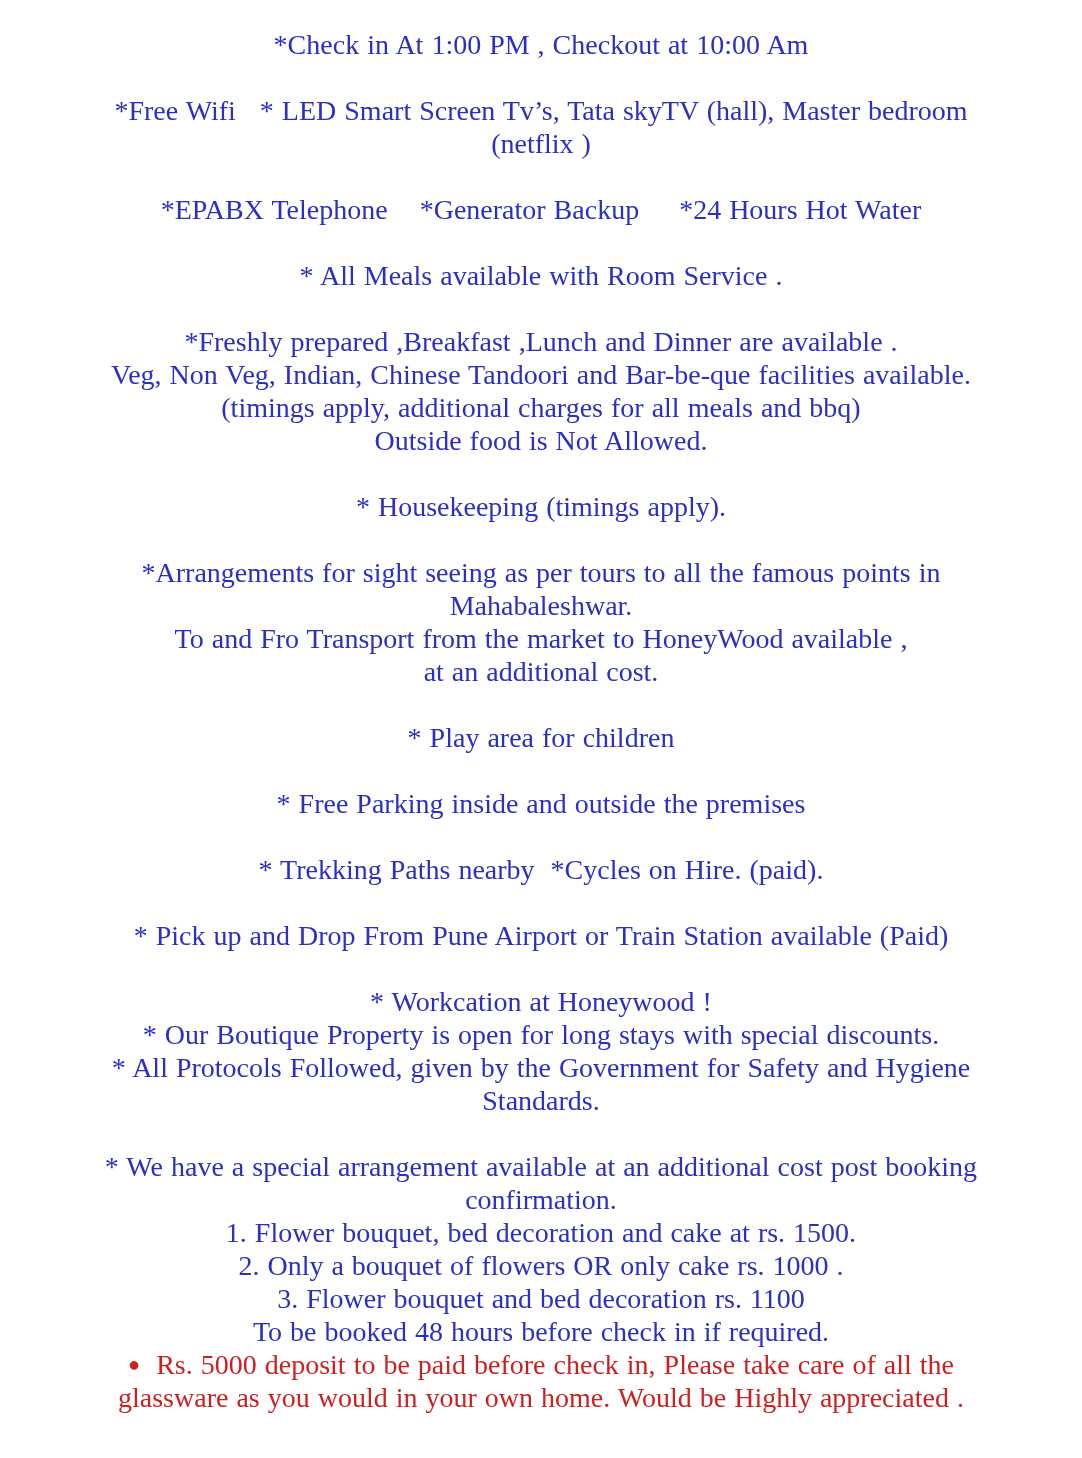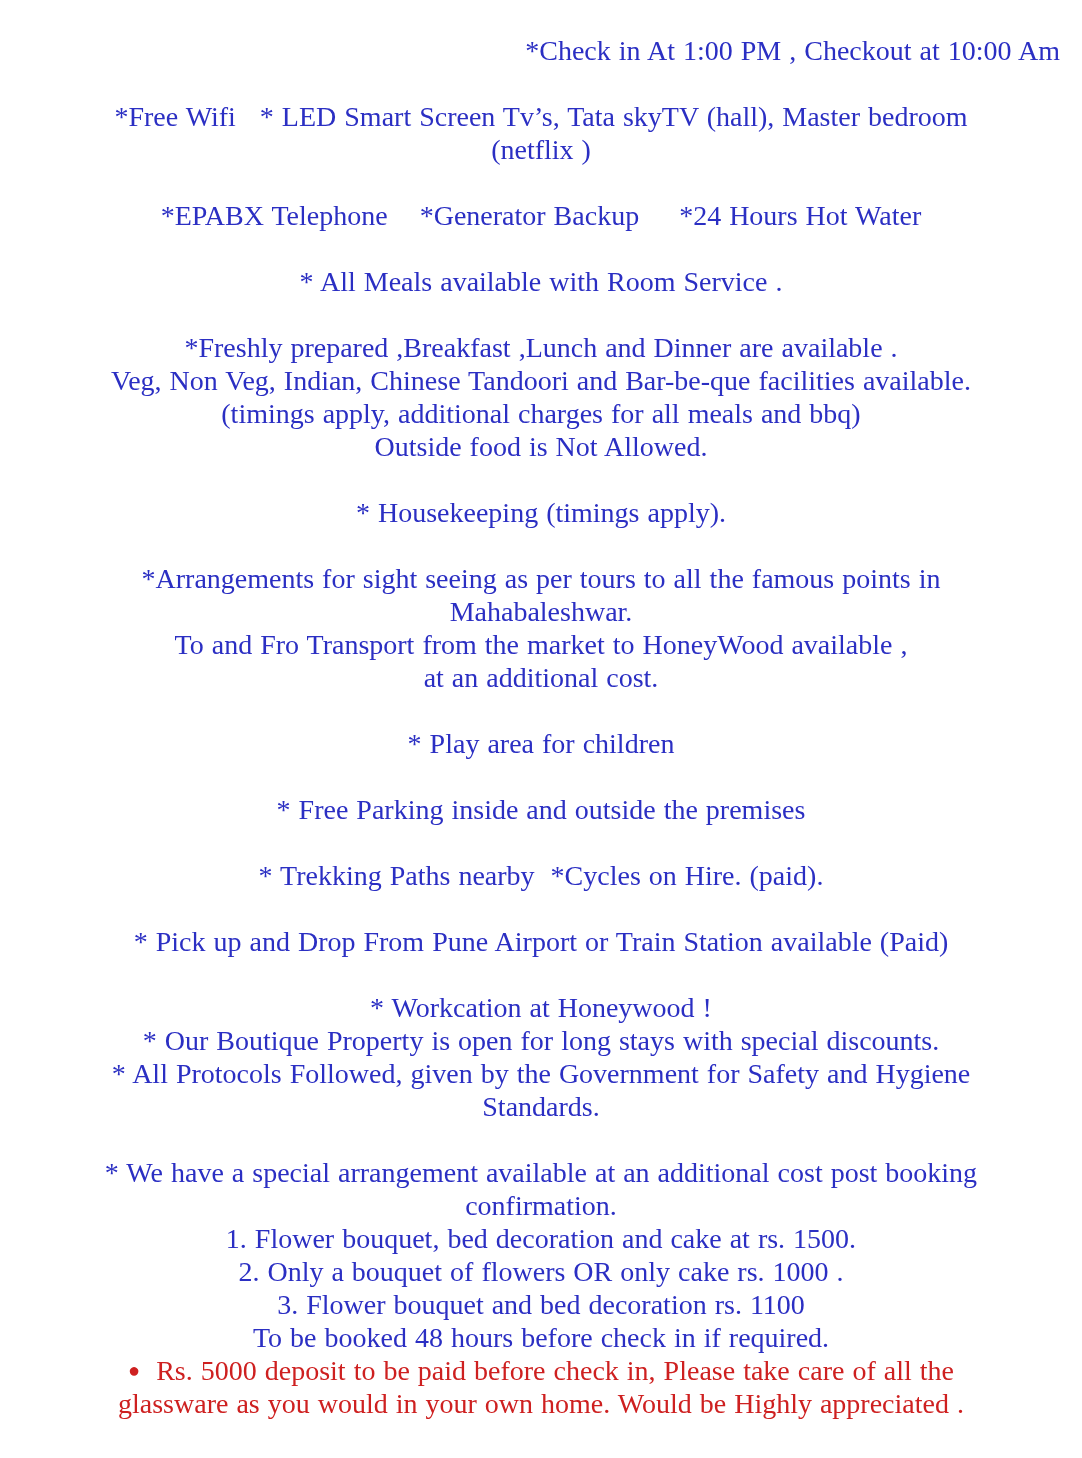--- a/index.html
+++ b/index.html
@@ -19,22 +19,21 @@
     font-family: "Liberation Serif", "DejaVu Serif", serif;
     font-size: 28px;
     line-height: 33px;
     white-space: pre-wrap;
     word-spacing: 1px;
   }
   .block {
     margin: 33px 0;
   }
   .block:first-child {
-    margin-top: 6px;
-    text-align: right;
+    margin-top: 0;
   }
   .line {
     min-height: 33px;
   }
   .bullet {
     display: inline-block;
     font-size: 20px;
     line-height: 33px;
     vertical-align: top;
     margin-right: 16px;

